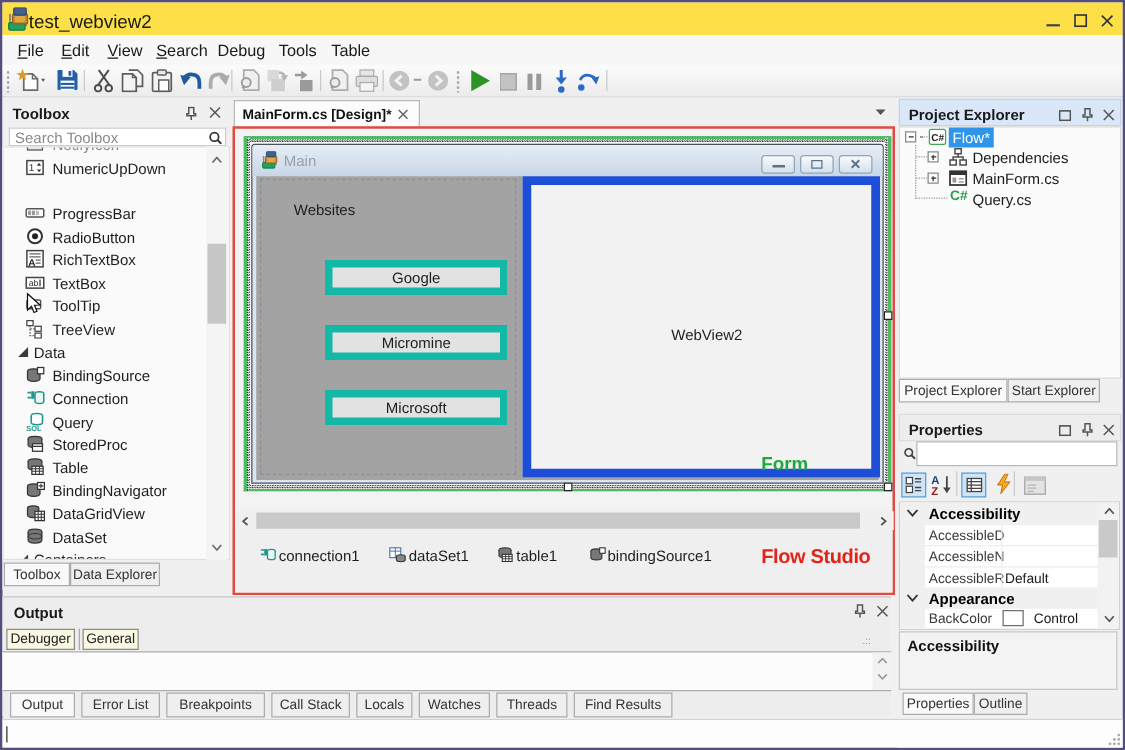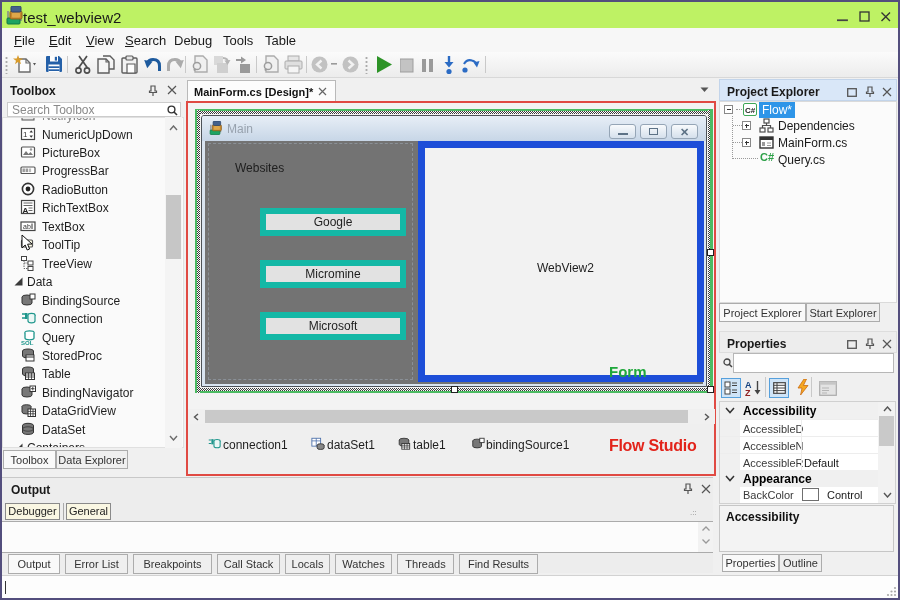--- a/index.html
+++ b/index.html
@@ -2,21 +2,21 @@
 <html><head>
 <meta charset="utf-8">
 <style>
 * { margin:0; padding:0; box-sizing:border-box; }
 html,body { width:900px; height:600px; overflow:hidden; }
 body { font-family:"Liberation Sans", sans-serif; position:relative; background:#F0F0F0; }
 #app { position:absolute; left:0; top:0; width:900px; height:600px; border:2px solid #534E7D; background:#F0F0F0; }
 .abs { position:absolute; }
 
 
-#titlebar { position:absolute; left:0; top:0; width:896px; height:26px; background:#bef264; }
+#titlebar { position:absolute; left:0; top:0; width:896px; height:26px; background:#fde047; }
 #titletext { position:absolute; left:21px; top:7px; font-size:15px; color:#1a1a1a; }
 .winbtn { position:absolute; top:9px; width:12px; height:12px; }
 
 
 #menubar { position:absolute; left:0; top:26px; width:896px; height:24px; background:#F7F7F7; }
 .menuitem { position:absolute; top:5px; font-size:13px; color:#1a1a1a; }
 .menuitem u { text-decoration:underline; }
 
 
 #toolbar { position:absolute; left:0; top:50px; width:896px; height:26px; background:linear-gradient(#FBFBFB,#ECECEC); border-bottom:1px solid #D8D8D8; }
@@ -45,21 +45,21 @@
 #tbx-scroll { position:absolute; left:163px; top:39px; width:17px; height:331px; background:#F4F4F4; }
 
 
 #tabstrip { position:absolute; left:184px; top:76px; width:532px; height:24px; background:#F0F0F0; }
 #doctab { position:absolute; left:1px; top:2px; width:149px; height:22px; background:#FCFCFC; border:1px solid #B9B9B9; border-bottom:none; font-size:11px; font-weight:bold; color:#111; }
 #design { position:absolute; left:184px; top:99px; width:530px; height:375px; border:2px solid #E04A43; background:#F3F3F3; }
 
 
 #form { position:absolute; left:13px; top:12px; width:506px; height:272px; border:1px solid #4D5258; border-radius:3px 3px 0 0; background:#D9E4F0; }
 #formtitle { position:absolute; left:0; top:0; width:504px; height:25px; background:linear-gradient(#E7EEF6,#C7D6E7); border-radius:2px 2px 0 0; }
-#formbody { position:absolute; left:3px; top:25px; width:498px; height:243px; background:#737373; }
+#formbody { position:absolute; left:3px; top:25px; width:498px; height:243px; background:#a3a3a3; }
 .formbtn { position:absolute; top:8px; width:27px; height:15px; border:1px solid #95A5B6; border-radius:3px; background:linear-gradient(#F8FAFC,#D5E0EC); color:#5D7286; font-size:10px; text-align:center; line-height:13px; }
 .adn { position:absolute; background-color:#FDFDFD; background-size:auto,2px 2px; }
 .handle { position:absolute; width:7px; height:7px; background:#FFF; border:1px solid #222; }
 
 .wbtn { position:absolute; left:51px; width:146px; height:28px; background:#E2E2E2; border:6px solid #14b8a6; font-size:12px; color:#1e1e1e; display:flex; align-items:center; justify-content:center; }
 
 
 #hscroll { position:absolute; left:0px; top:306px; width:527px; height:15px; background:#F0F0F0; }
 #tray { position:absolute; left:0px; top:321px; width:526px; height:50px; background:#EFEFEF; }
 .trayitem { position:absolute; top:14px; font-size:12px; color:#1e1e1e; }
@@ -228,28 +228,20 @@
           <span class="lbl" style="color:#888">NotifyIcon</span>
         </div>
       <div class="tbxrow" style="top:6.5px">
           <svg class="ico" viewBox="0 0 16 16">
             <rect x="1.5" y="2.5" width="13" height="11" fill="#FFF" stroke="#444" stroke-width="1.2"></rect>
             <text x="3" y="11" font-size="8" fill="#333" font-family="Liberation Sans">1</text>
             <path d="M9.5 6.5 L13 6.5 L11.2 4.2 Z M9.5 9.5 L13 9.5 L11.2 11.8 Z" fill="#333"></path>
           </svg>
           <span class="lbl">NumericUpDown</span>
         </div>
-      <div class="tbxrow" style="top:25px">
-          <svg class="ico" viewBox="0 0 16 16">
-            <rect x="1.5" y="3" width="13" height="10" rx="1" fill="#FFF" stroke="#555" stroke-width="1.2"></rect>
-            <path d="M3 11 L6 7 L8.5 10 L10.5 8 L13 11 Z" fill="#777"></path>
-            <circle cx="11" cy="5.5" r="1.2" fill="#999"></circle>
-          </svg>
-          <span class="lbl">PictureBox</span>
-        </div>
       <div class="tbxrow" style="top:43.4px">
           <svg class="ico" viewBox="0 0 16 16">
             <rect x="1" y="5" width="14" height="6.5" rx="1" fill="#FFF" stroke="#555" stroke-width="1.2"></rect>
             <rect x="2.5" y="6.5" width="2.4" height="3.6" fill="#9a9a9a"></rect>
             <rect x="5.6" y="6.5" width="2.4" height="3.6" fill="#9a9a9a"></rect>
             <rect x="8.7" y="6.5" width="2.4" height="3.6" fill="#b9b9b9"></rect>
           </svg>
           <span class="lbl">ProgressBar</span>
         </div>
       <div class="tbxrow" style="top:61.9px">

